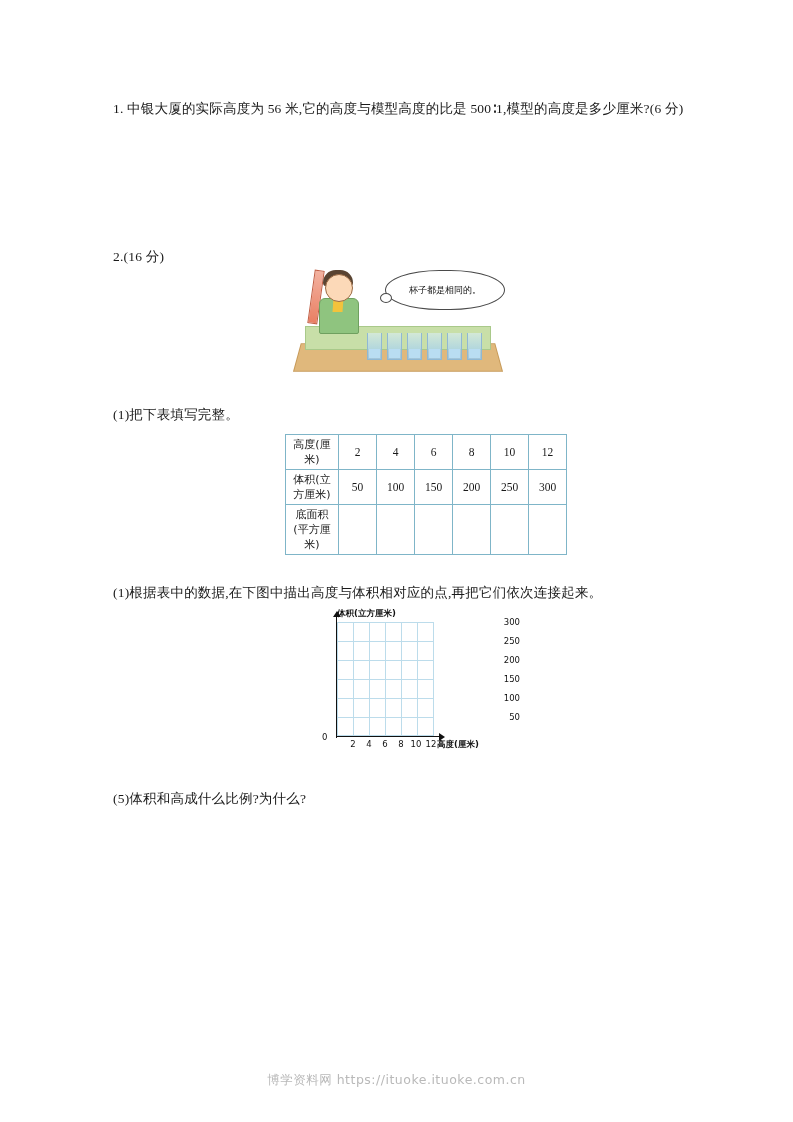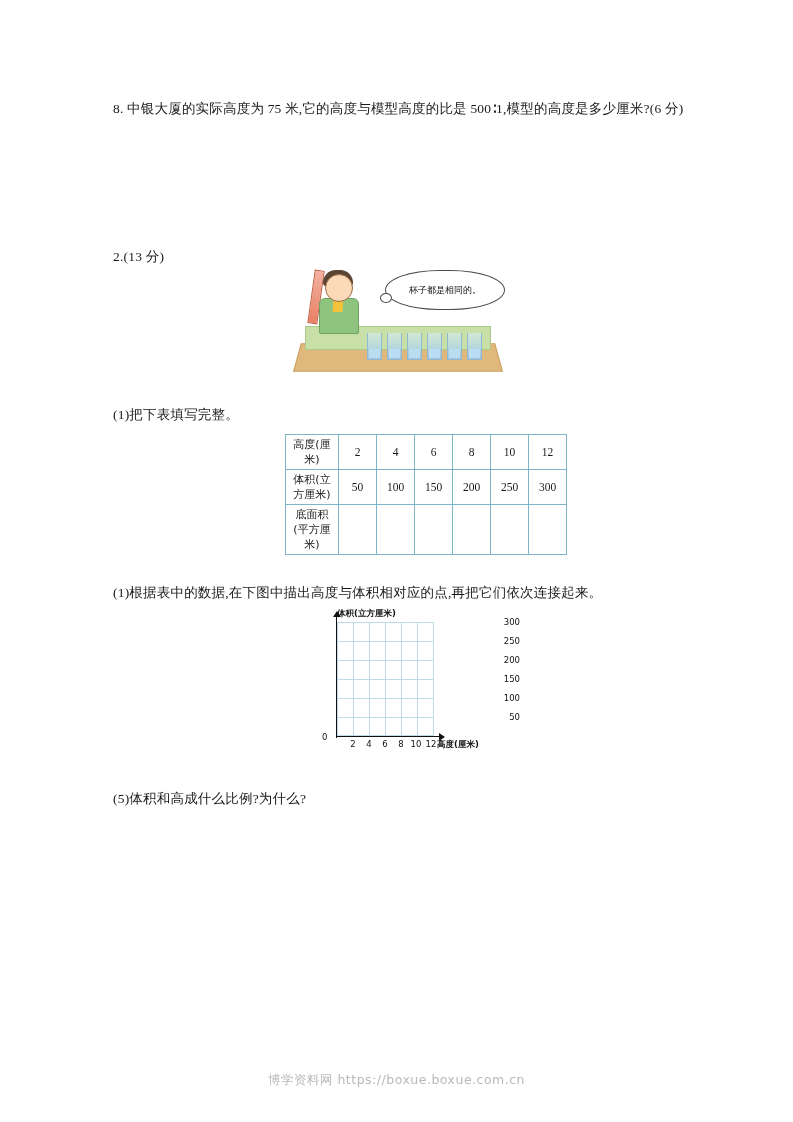--- a/index.html
+++ b/index.html
@@ -282,23 +282,23 @@
     color: #b9b9b9;
     font-family: "DejaVu Sans", sans-serif;
     letter-spacing: 0.5px;
   }
 </style>
 </head>
 <body>
 
 <div class="page">
 
-  <div class="q" id="q1">8. 中银大厦的实际高度为 75 米,它的高度与模型高度的比是 500∶1,模型的高度是多少厘米?(6 分)</div>
-
-  <div class="q" id="q2">2.(13 分)</div>
+  <div class="q" id="q1">1. 中银大厦的实际高度为 56 米,它的高度与模型高度的比是 500∶1,模型的高度是多少厘米?(6 分)</div>
+
+  <div class="q" id="q2">2.(16 分)</div>
 
   <div class="illus">
     <div class="table-wood"></div>
     <div class="table-top"></div>
     <div class="ruler"></div>
     <div class="person-body"></div>
     <div class="person-collar"></div>
     <div class="person-hair"></div>
     <div class="person-head"></div>
     <div class="cloud">杯子都是相同的。</div>
@@ -394,14 +394,14 @@
     <div class="xtick" style="left:46px;">2</div>
     <div class="xtick" style="left:62px;">4</div>
     <div class="xtick" style="left:78px;">6</div>
     <div class="xtick" style="left:94px;">8</div>
     <div class="xtick" style="left:109px;">10</div>
     <div class="xtick" style="left:124px;">12</div>
   </div>
 
   <div class="q" id="q2c">(5)体积和高成什么比例?为什么?</div>
 
-  <div class="footer">博学资料网 https://boxue.boxue.com.cn</div>
+  <div class="footer">博学资料网 https://ituoke.ituoke.com.cn</div>
 </div>
 
 </body></html>

